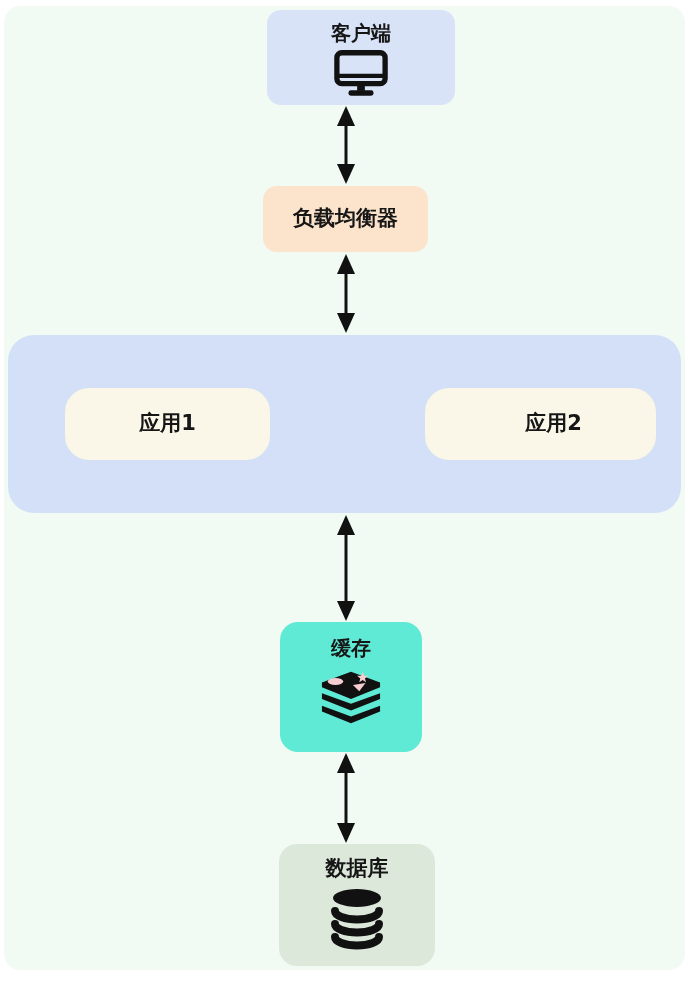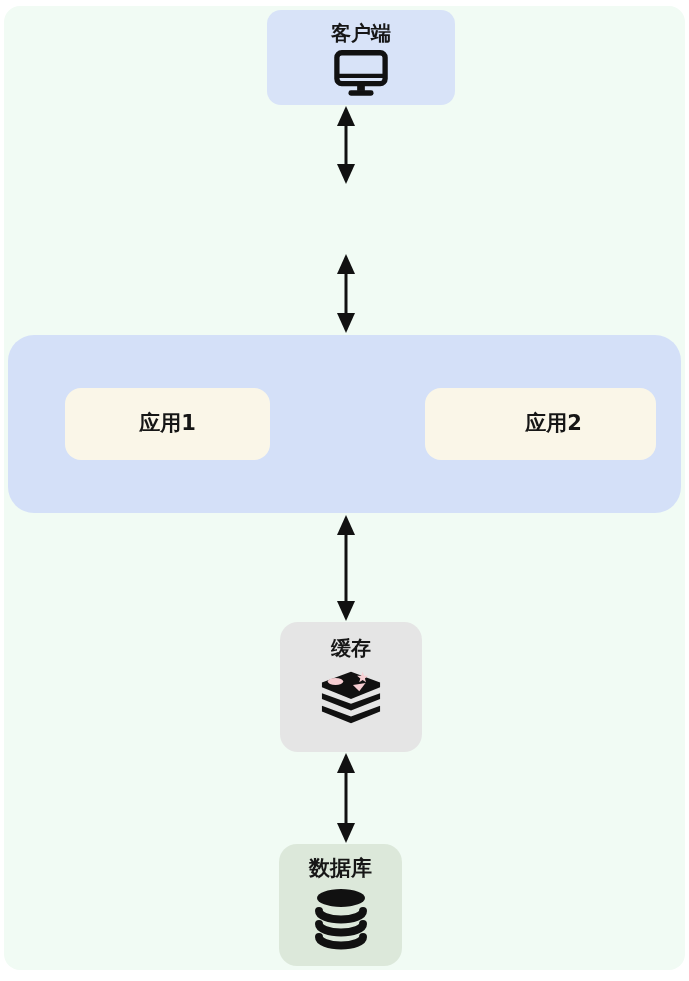--- a/index.html
+++ b/index.html
@@ -63,41 +63,41 @@
     left: 8px; top: 335px;
     width: 673px; height: 178px;
     background: #d4e0f8;
     border-radius: 26px;
   }
   .app-box {
     position: absolute;
     top: 53px;
     width: 205px; height: 72px;
     background: #faf6e8;
-    border-radius: 16px;
+    border-radius: 24px;
     display: flex;
     align-items: center;
     justify-content: center;
   }
   .app-box .node-label { font-size: 21px; }
   .app1 { left: 57px; }
   .app2 { left: 417px; padding-left: 26px; }
   
   .cache {
     left: 280px; top: 622px;
     width: 142px; height: 130px;
-    background: #e5e5e5;
+    background: #5eead4;
     border-radius: 18px;
     padding-top: 14px;
     gap: 9px;
   }
   
   .db {
     left: 279px; top: 844px;
-    width: 123px; height: 122px;
+    width: 156px; height: 122px;
     background: #dce8da;
     border-radius: 18px;
     padding-top: 12px;
     gap: 6px;
     text-align: right;
   }
   .db .node-label { font-size: 21px; }
   .arrow {
     position: absolute;
     display: block;
@@ -119,20 +119,23 @@
       <rect x="15" y="42" width="26" height="5.5" rx="2.5" fill="#111111"></rect>
     </svg>
   </div>
 
   <svg class="arrow" style="left:333px; top:106px;" width="26" height="78" viewBox="0 0 26 78">
     <line x1="13" y1="10" x2="13" y2="68" stroke="#111111" stroke-width="3"></line>
     <polygon points="13,0 22,20 4,20" fill="#111111"></polygon>
     <polygon points="13,78 4,58 22,58" fill="#111111"></polygon>
   </svg>
 
+  <div class="node lb">
+    <div class="node-label">负载均衡器</div>
+  </div>
 
   <svg class="arrow" style="left:333px; top:254px;" width="26" height="79" viewBox="0 0 26 79">
     <line x1="13" y1="10" x2="13" y2="69" stroke="#111111" stroke-width="3"></line>
     <polygon points="13,0 22,20 4,20" fill="#111111"></polygon>
     <polygon points="13,79 4,59 22,59" fill="#111111"></polygon>
   </svg>
 
   <div class="app-tier">
     <div class="app-box app1">
       <div class="node-label">应用1</div>

